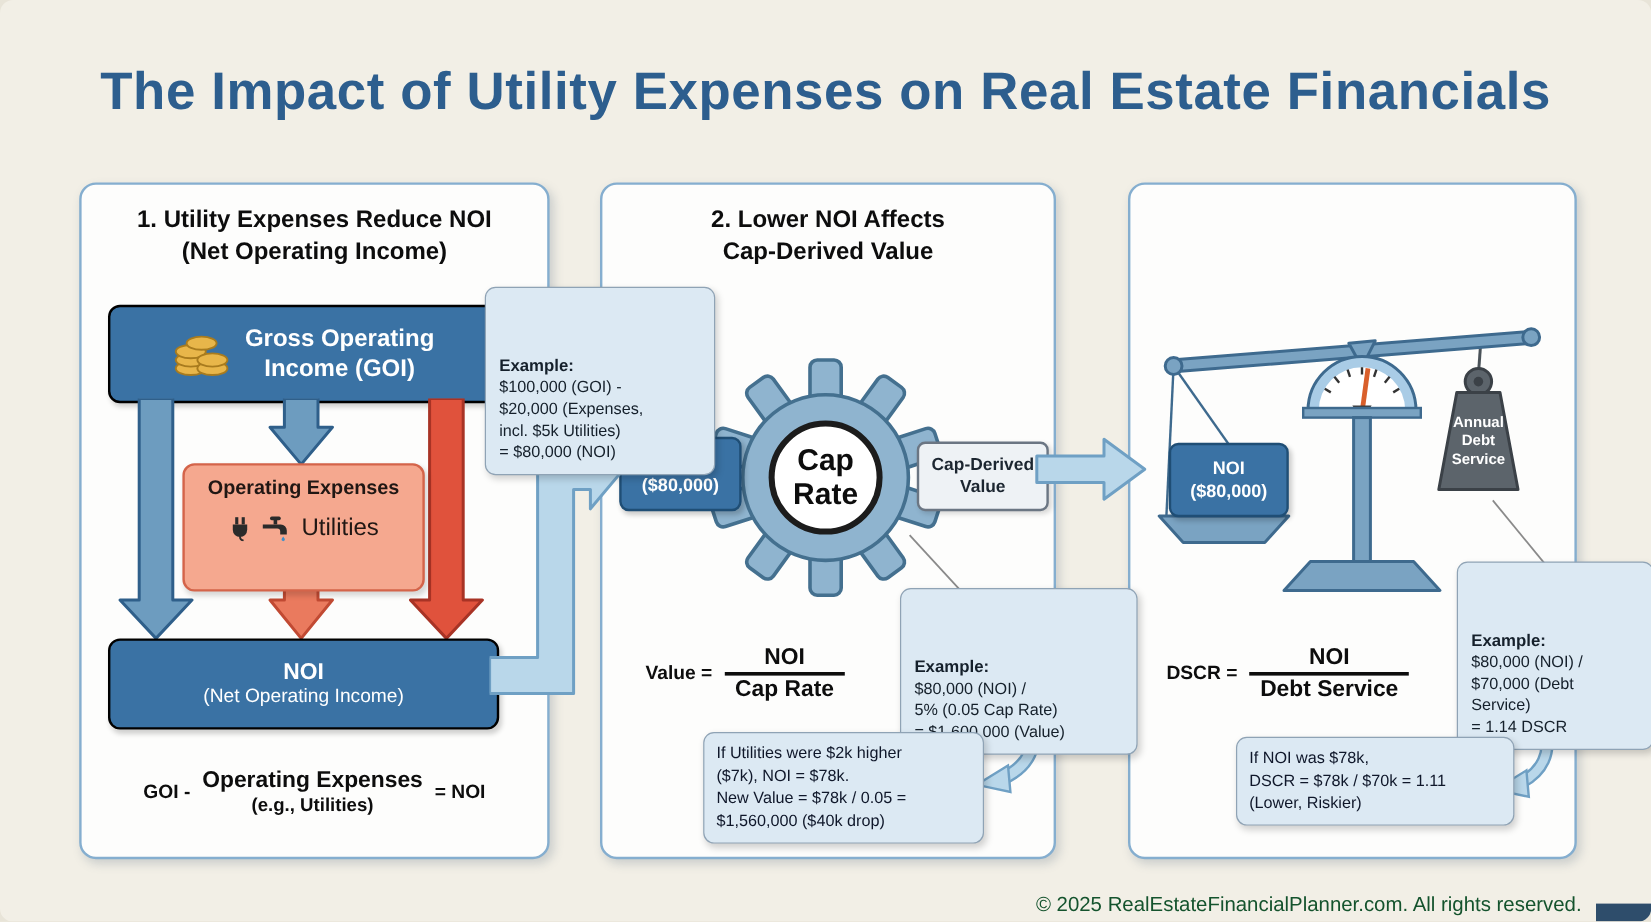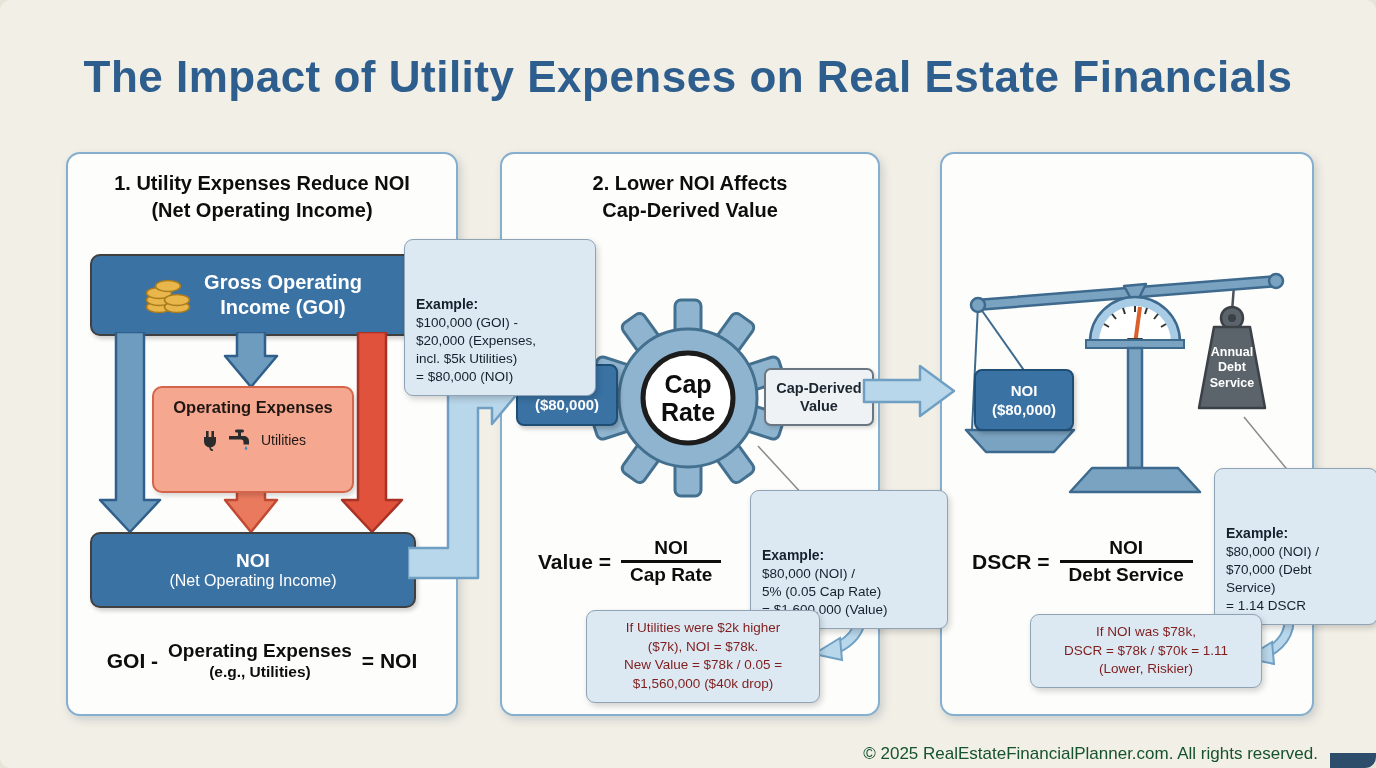--- a/index.html
+++ b/index.html
@@ -17,51 +17,51 @@
   .panel{
     position:absolute;top:152px;height:560px;background:#fdfdfc;
     border:2px solid #85aecf;border-radius:14px;
     box-shadow:3px 4px 8px rgba(90,110,130,0.25);
   }
   .panel-heading{
     position:absolute;left:6px;right:6px;top:16px;text-align:center;
     font-size:20px;font-weight:bold;line-height:1.35;color:#0d0d0d;
   }
   .bluebox{
-    position:absolute;background:#3a72a4;border:2px solid #404040;border-radius:10px;
+    position:absolute;background:#3a72a4;border:2px solid #000000;border-radius:10px;
     color:#fff;display:flex;align-items:center;justify-content:center;text-align:center;
     box-shadow:2px 3px 4px rgba(0,0,0,0.18);
   }
   .goi-text{font-size:20px;font-weight:bold;line-height:1.25;}
   .noi-title{font-size:19px;font-weight:bold;line-height:1.2;}
   .noi-sub{font-size:16px;}
   .expenses-box{
     position:absolute;background:#f5a88f;border:2px solid #d4644a;border-radius:10px;
     text-align:center;box-shadow:2px 3px 4px rgba(0,0,0,0.15);padding-top:10px;
   }
   .expenses-title{font-size:16.5px;font-weight:bold;color:#201714;}
   .util-row{display:flex;align-items:center;justify-content:center;gap:7px;margin-top:12px;}
-  .util-label{font-size:14px;color:#201714;}
+  .util-label{font-size:20px;color:#201714;}
   .formula-row{
     position:absolute;left:0;right:0;display:flex;align-items:center;justify-content:center;gap:10px;
     font-weight:bold;color:#0d0d0d;
   }
-  .f-big{font-size:21px;}
+  .f-big{font-size:16px;}
   .f-mid{text-align:center;line-height:1.2;}
   .f-mid .t{font-size:19px;}
   .f-mid .s{font-size:15.5px;}
   .callout{
     position:absolute;background:#dcE9f3;background:#dce9f3;border:1.5px solid #8fa3b5;border-radius:9px;
     padding:9px 11px;font-size:13.5px;line-height:1.34;color:#15202b;
     box-shadow:2px 3px 6px rgba(0,0,0,0.18);z-index:6;
   }
   .callout .c-title{font-weight:bold;font-size:14px;display:block;margin-top:46px;}
   .note{
     position:absolute;background:#dce9f3;border:1.5px solid #8fa3b5;border-radius:9px;
-    padding:8px 10px;font-size:13.5px;line-height:1.38;color:#7f1d1d;text-align:center;
+    padding:8px 10px;font-size:13.5px;line-height:1.38;color:#0f172a;
     box-shadow:2px 3px 6px rgba(0,0,0,0.18);z-index:6;
   }
   .chip{
     position:absolute;background:#3a72a4;border:2px solid #1f4e75;border-radius:8px;color:#fff;
     display:flex;align-items:center;justify-content:center;text-align:center;
     font-size:15px;font-weight:bold;line-height:1.3;box-shadow:2px 3px 4px rgba(0,0,0,0.2);z-index:4;
   }
   .value-box{
     position:absolute;background:#eef2f5;border:2px solid #6b7683;border-radius:7px;
     display:flex;align-items:center;justify-content:center;text-align:center;

